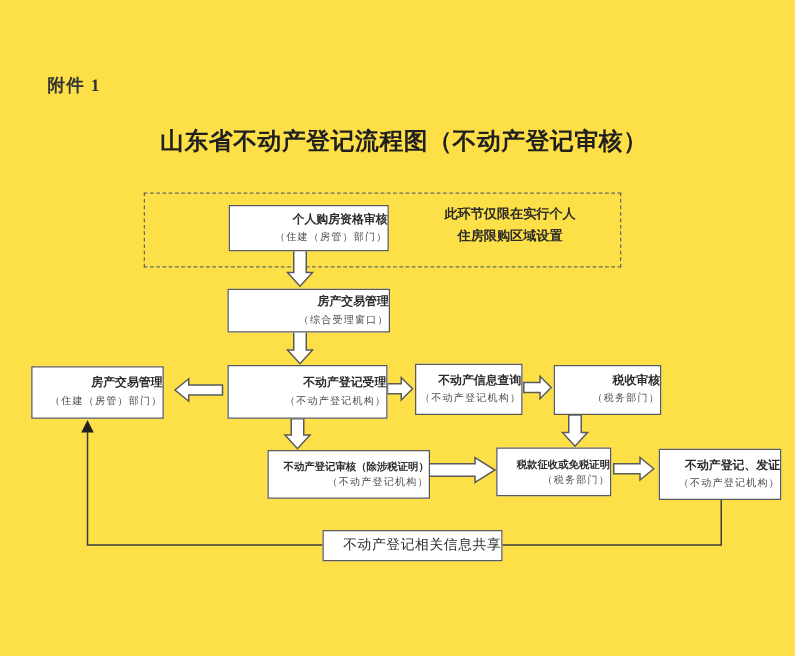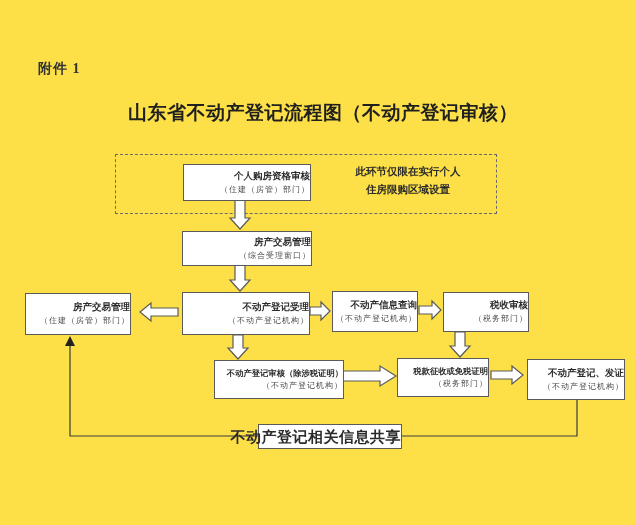--- a/index.html
+++ b/index.html
@@ -62,21 +62,21 @@
   #node-qualification{left:183px;top:164px;width:126px;height:35px;}
   #node-application{left:182px;top:231px;width:128px;height:33px;}
   #node-trade-management{left:25px;top:293px;width:104px;height:40px;}
   #node-acceptance{left:182px;top:292px;width:126px;height:41px;}
   #node-info-query{left:332px;top:291px;width:84px;height:39px;}
   #node-tax-review{left:443px;top:292px;width:84px;height:38px;}
   #node-registration-review{left:185px;top:360px;width:128px;height:37px;margin-left:29px;}
   #node-tax-collection{left:397px;top:358px;width:90px;height:37px;}
   #node-certificate{left:527px;top:359px;width:96px;height:39px;}
   #node-info-share{left:258px;top:424px;width:142px;height:23px;}
-  #node-info-share .l1{font-weight:700;font-size:15px;letter-spacing:0.5px;margin-left:44px;}
+  #node-info-share .l1{font-weight:400;font-size:11px;letter-spacing:0.5px;margin-left:44px;}
 </style>
 </head>
 <body>
 
 <div id="canvas">
 
   <div class="attachment">附件 1</div>
 
   <div class="title">山东省不动产登记流程图（不动产登记审核）</div>
 

